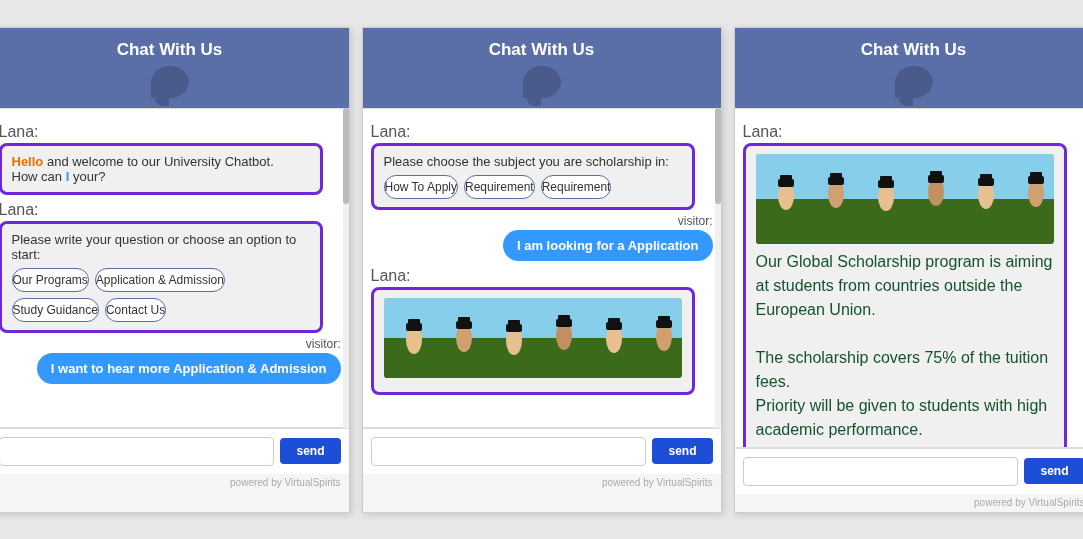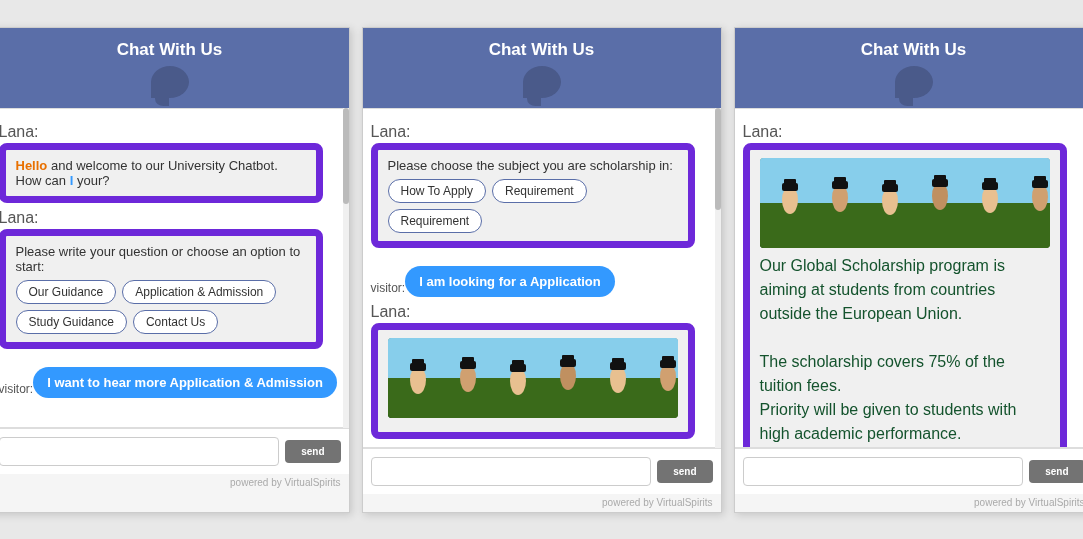--- a/index.html
+++ b/index.html
@@ -74,41 +74,41 @@
       border-bottom: 1px solid #ddd;
     }
     .sender-label {
       font-size: 16px;
       color: #555;
       margin-bottom: 2px;
       margin-top: 6px;
     }
     .lana-bubble {
       background: #f0f0f0;
-      border: 7px solid #6d28d9;
+      border: 3px solid #6d28d9;
       border-radius: 8px;
       padding: 8px 10px;
       font-size: 13px;
       color: #333;
       margin-bottom: 4px;
       max-width: 95%;
     }
     .lana-bubble .highlight-orange {
       color: #e87000;
       font-weight: bold;
     }
     .lana-bubble .highlight-blue {
       color: #3399ff;
       font-weight: bold;
     }
     .visitor-side {
       display: flex;
-      flex-direction: row;
+      flex-direction: column;
       align-items: flex-end;
-      margin-top: 18px;
+      margin-top: 4px;
     }
     .visitor-label {
       font-size: 12px;
       color: #555;
       margin-bottom: 2px;
     }
     .visitor-bubble {
       background: #3399ff;
       color: white;
       border-radius: 16px;
@@ -122,46 +122,46 @@
       display: flex;
       flex-wrap: wrap;
       gap: 6px;
       margin-top: 6px;
     }
     .option-btn {
       border: 1.5px solid #5a6ea8;
       background: white;
       color: #333;
       border-radius: 14px;
-      padding: 4px 12px;
+      padding: 4px 0;
       font-size: 12px;
       cursor: pointer;
     }
     .chat-input-area {
       display: flex;
       align-items: center;
       padding: 8px;
       background: white;
       border-top: 1px solid #ddd;
       gap: 6px;
     }
     .chat-input {
       flex: 1;
       border: 1px solid #ccc;
       border-radius: 4px;
       padding: 6px 8px;
       font-size: 13px;
     }
     .send-btn {
-      background: #737373;
+      background: #1d4ed8;
       color: white;
       border: none;
       border-radius: 4px;
       padding: 6px 16px;
-      font-size: 10px;
+      font-size: 12px;
       cursor: pointer;
       font-weight: bold;
     }
     .powered-by {
       text-align: right;
       font-size: 10px;
       color: #aaa;
       padding: 3px 8px 4px 0;
       background: #f5f5f5;
     }
@@ -238,21 +238,21 @@
           <span class="highlight-orange">Hello</span>
           <span> and welcome to our University Chatbot.<br>How can </span>
           <span class="highlight-blue">I</span>
           <span> your?</span>
         </div>
 
         <div class="sender-label">Lana:</div>
         <div class="lana-bubble">
           <span>Please write your question or choose an option to start:</span>
           <div class="option-buttons">
-            <button class="option-btn">Our Guidance</button>
+            <button class="option-btn">Our Programs</button>
             <button class="option-btn">Application &amp; Admission</button>
             <button class="option-btn">Study Guidance</button>
             <button class="option-btn">Contact Us</button>
           </div>
         </div>
 
         <div class="visitor-side">
           <div class="visitor-label">visitor:</div>
           <div class="visitor-bubble">I want to hear more Application &amp; Admission</div>
         </div>

